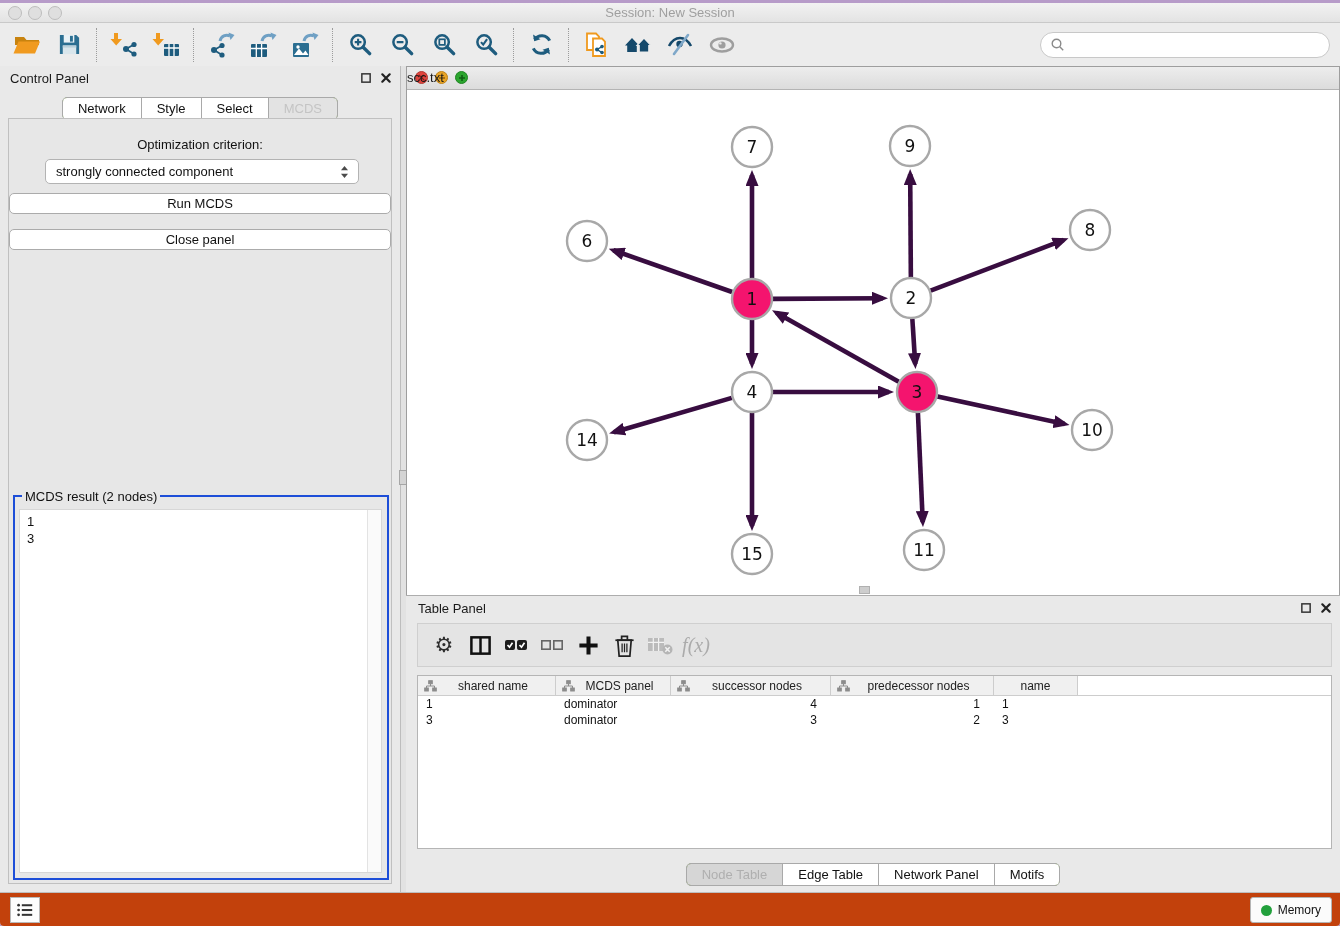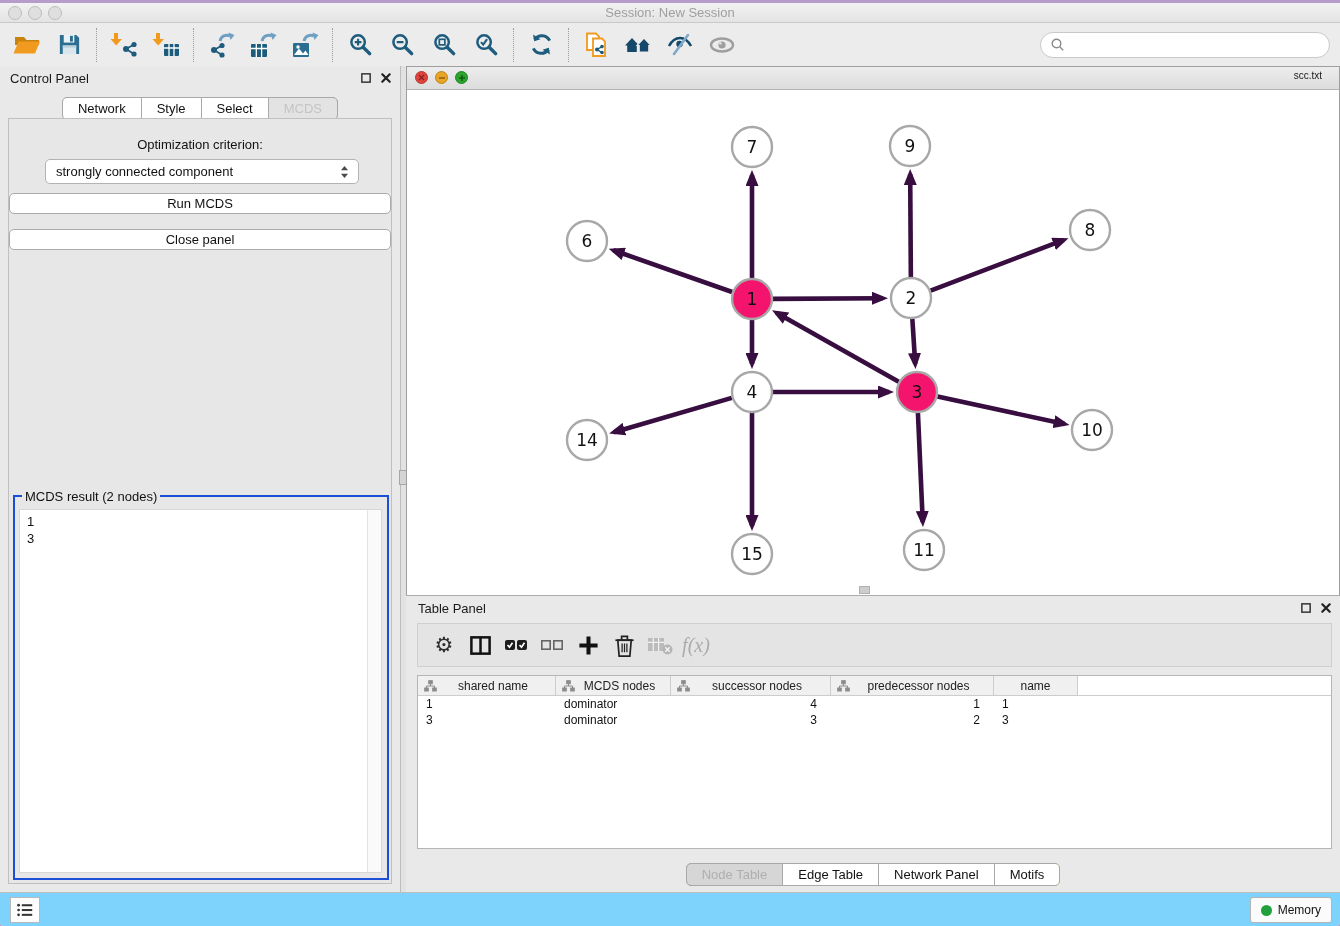--- a/index.html
+++ b/index.html
@@ -50,21 +50,21 @@
   #result-lines{position:absolute;left:7px;top:3px;right:16px;font-size:13px;line-height:17px;color:#111;}
   #result-scroll{position:absolute;top:0;right:0;bottom:0;width:13px;background:#FAFAFA;border-left:1px solid #E3E3E3;}
 
   
   #v-splitter{position:absolute;left:400px;top:63px;width:5px;bottom:33px;background:#E2E2E2;border-left:1px solid #BDBDBD;border-right:1px solid #BDBDBD;}
   #v-splitter-handle{position:absolute;left:-2px;top:404px;width:7px;height:13px;background:#D4D4D4;border:1px solid #A6A6A6;}
 
   
   #network-frame{position:absolute;left:406px;right:0;top:63px;height:529px;border:1px solid #9E9E9E;box-sizing:border-box;background:#fff;}
   #net-titlebar{position:relative;height:22px;background:linear-gradient(#EDEDED,#DCDCDC);border-bottom:1px solid #B4B4B4;}
-  #net-titlebar .title{position:absolute;left:0;right:17px;top:3px;text-align:right;font-size:10px;color:#1a1a1a;}
+  #net-titlebar .title{position:absolute;left:0;right:4px;top:3px;text-align:left;font-size:13px;color:#1a1a1a;}
   .net-tl{position:absolute;top:4px;width:13px;height:13px;border-radius:50%;display:flex;align-items:center;justify-content:center;box-sizing:border-box;}
   #graph-canvas{position:relative;width:100%;height:505px;background:#fff;overflow:hidden;}
   #net-resize-handle{position:absolute;left:452px;bottom:1px;width:9px;height:6px;background:#CDCDCD;border:1px solid #B0B0B0;}
 
   
   #table-panel{position:absolute;left:406px;right:0;top:592px;bottom:33px;background:#E9E9E9;border-top:1px solid #ADADAD;}
   #tp-toolbar{position:absolute;left:11px;right:8px;top:27px;height:44px;background:#E4E4E4;border:1px solid #CFCFCF;display:flex;align-items:center;padding-left:8px;box-sizing:border-box;}
   .tt-btn{width:36px;height:36px;display:flex;align-items:center;justify-content:center;cursor:default;}
   .fx{font-family:Liberation Serif, serif;font-style:italic;font-size:20px;color:#ABABAB;}
   #tp-table{position:absolute;left:11px;right:8px;top:79px;height:172px;background:#fff;border:1px solid #B5B5B5;overflow:hidden;}
@@ -72,21 +72,21 @@
   .th{display:flex;align-items:center;background:#F0F0F0;border-right:1px solid #CDCDCD;box-sizing:border-box;padding-left:6px;font-size:12px;color:#222;}
   .th-label{flex:1;text-align:center;padding-right:6px;white-space:nowrap;}
   .th-fill{flex:1;background:#fff;}
   .tr{display:flex;height:16px;align-items:center;}
   .td{font-size:12px;color:#111;box-sizing:border-box;padding:0 8px;white-space:nowrap;overflow:hidden;}
   .td.r{text-align:right;padding-right:14px;}
   #tp-tabs-row{position:absolute;left:0;right:0;top:267px;display:flex;justify-content:center;}
   .seg-item.sel-dark{background:#D6D6D6;color:#AFAFAF;}
 
   
-  #status-bar{position:absolute;left:0;right:0;bottom:0;height:33px;background:#7dd3fc;border-top:1px solid #BEBEBE;margin-top:36px;}
+  #status-bar{position:absolute;left:0;right:0;bottom:0;height:33px;background:#c2410c;border-top:1px solid #BEBEBE;margin-top:36px;}
   #list-button{position:absolute;left:10px;top:4px;width:28px;height:24px;background:#FDFDFD;border:1px solid #B9B9B9;display:flex;align-items:center;justify-content:center;}
   #memory-button{position:absolute;right:8px;top:4px;height:24px;background:#FBFBFB;border:1px solid #B4B4B4;border-radius:3px;display:flex;align-items:center;gap:6px;padding:0 10px;}
   #memory-dot{width:11px;height:11px;border-radius:50%;}
   #memory-label{font-size:12px;color:#111;}
   svg{display:block;}
 </style>
 </head>
 <body>
 
 <div id="window">
@@ -483,21 +483,21 @@
             <span class="hier">
               <svg width="13" height="12" viewBox="0 0 13 12">
                 <g fill="#8C8C8C" stroke="#8C8C8C" stroke-width="1">
                   <rect x="4.7" y="0.7" width="3.6" height="3"></rect>
                   <rect x="0.7" y="8" width="3.6" height="3"></rect>
                   <rect x="8.7" y="8" width="3.6" height="3"></rect>
                   <path d="M6.5 3.7v2.3M2.5 8V6h8v2" fill="none"></path>
                 </g>
               </svg>
             </span>
-            <span class="th-label">MCDS nodes</span>
+            <span class="th-label">MCDS panel</span>
           </div>
           <div class="th" style="width: 160px;">
             <span class="hier">
               <svg width="13" height="12" viewBox="0 0 13 12">
                 <g fill="#8C8C8C" stroke="#8C8C8C" stroke-width="1">
                   <rect x="4.7" y="0.7" width="3.6" height="3"></rect>
                   <rect x="0.7" y="8" width="3.6" height="3"></rect>
                   <rect x="8.7" y="8" width="3.6" height="3"></rect>
                   <path d="M6.5 3.7v2.3M2.5 8V6h8v2" fill="none"></path>
                 </g>

